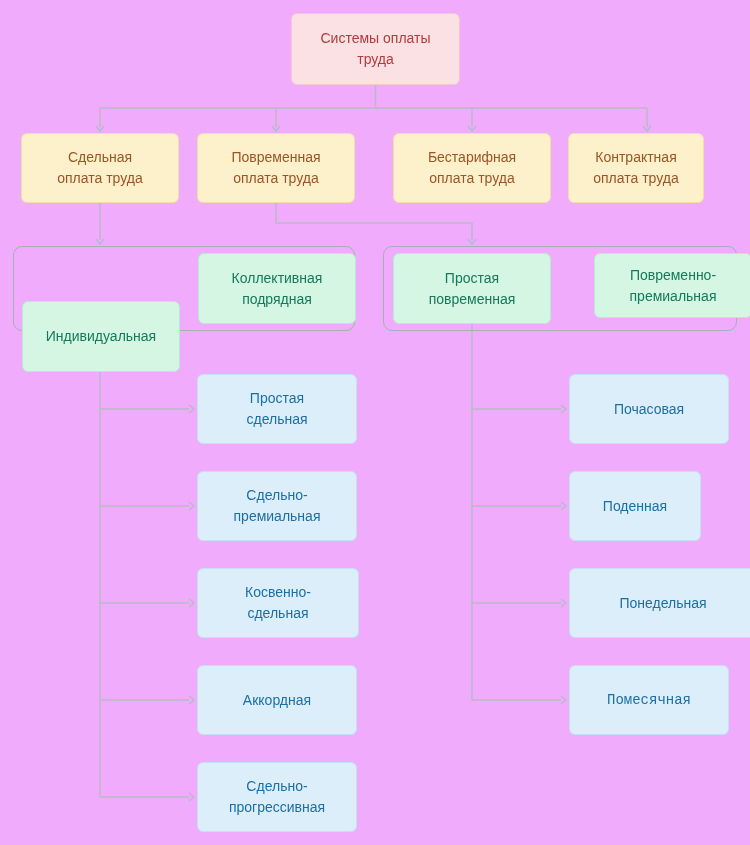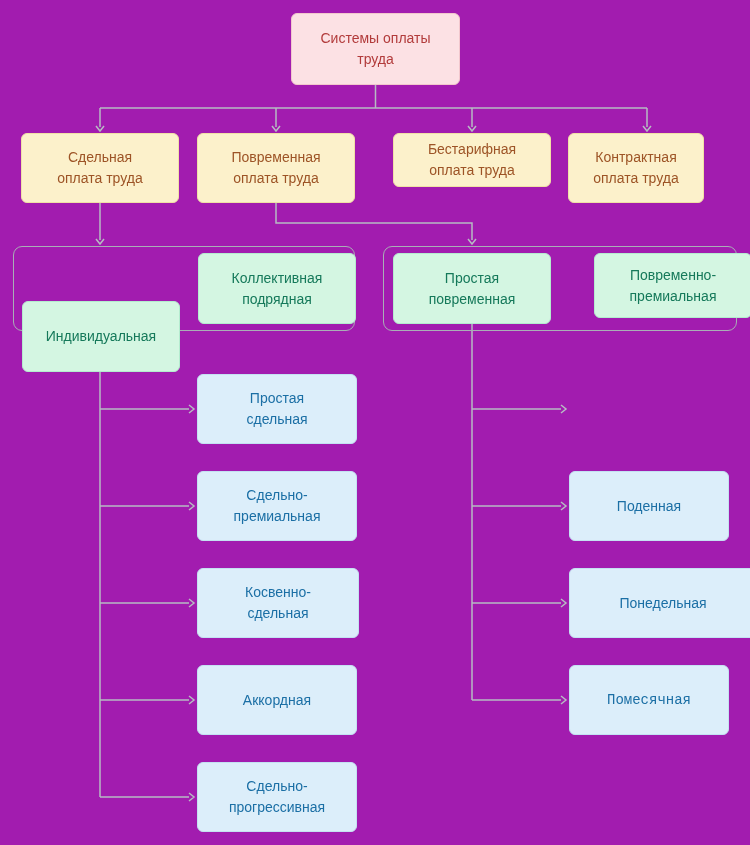--- a/index.html
+++ b/index.html
@@ -1,21 +1,21 @@
 <!DOCTYPE html>
 <html><head>
 <meta charset="utf-8">
 <title></title>
 <style>
   html, body { margin: 0; padding: 0; background: #ffffff; }
   .canvas {
     position: relative;
     width: 750px;
     height: 845px;
-    background: #a21caf;
+    background: #f0abfc;
     font-family: "Liberation Sans", sans-serif;
     overflow: hidden;
   }
   svg.connectors {
     position: absolute;
     left: 0; top: 0;
     width: 750px; height: 845px;
   }
   .group {
     position: absolute;
@@ -58,21 +58,21 @@
              M561 405 L566 409 L561 413 M561 502 L566 506 L561 510 M561 599 L566 603 L561 607 M561 696 L566 700 L561 704" fill="none" stroke="#b7bbc3" stroke-width="1.5" stroke-linejoin="miter"></path>
   </svg>
 
   <div class="node root-node" style="left:291px; top:13px; width:169px; height:72px;">Системы оплаты
 труда</div>
 
   <div class="node yellow" style="left:21px;  top:133px; width:158px; height:70px;">Сдельная
 оплата труда</div>
   <div class="node yellow" style="left:197px; top:133px; width:158px; height:70px;">Повременная
 оплата труда</div>
-  <div class="node yellow" style="left:393px; top:133px; width:158px; height:54px;">Бестарифная
+  <div class="node yellow" style="left:393px; top:133px; width:158px; height:70px;">Бестарифная
 оплата труда</div>
   <div class="node yellow" style="left:568px; top:133px; width:136px; height:70px;">Контрактная
 оплата труда</div>
 
   <div class="group" style="left:13px; top:246px; width:342px; height:85px;"></div>
   <div class="group" style="left:383px; top:246px; width:354px; height:85px;"></div>
 
   <div class="node green" style="left:22px;  top:253px; width:158px; height:71px;margin-top:48px;">Индивидуальная</div>
   <div class="node green" style="left:198px; top:253px; width:158px; height:71px;border-radius:6px;">Коллективная
 подрядная</div>
@@ -84,17 +84,18 @@
   <div class="node blue" style="left:197px; top:374px; width:160px; height:70px;">Простая
 сдельная</div>
   <div class="node blue" style="left:197px; top:471px; width:160px; height:70px;">Сдельно-
 премиальная</div>
   <div class="node blue" style="left:197px; top:568px; width:162px; height:70px;">Косвенно-
 сдельная</div>
   <div class="node blue" style="left:197px; top:665px; width:160px; height:70px;text-align:center;">Аккордная</div>
   <div class="node blue" style="left:197px; top:762px; width:160px; height:70px;">Сдельно-
 прогрессивная</div>
 
-  <div class="node blue" style="left:569px; top:471px; width:160px; height:70px;">Поденная</div>
+  <div class="node blue" style="left:569px; top:374px; width:160px; height:70px;">Почасовая</div>
+  <div class="node blue" style="left:569px; top:471px; width:132px; height:70px;">Поденная</div>
   <div class="node blue" style="left:569px; top:568px; width:188px; height:70px;text-align:center;">Понедельная</div>
   <div class="node blue" style="left:569px; top:665px; width:160px; height:70px;font-family:Liberation Mono, monospace;">Помесячная</div>
 
 </div>
 
 </body></html>

